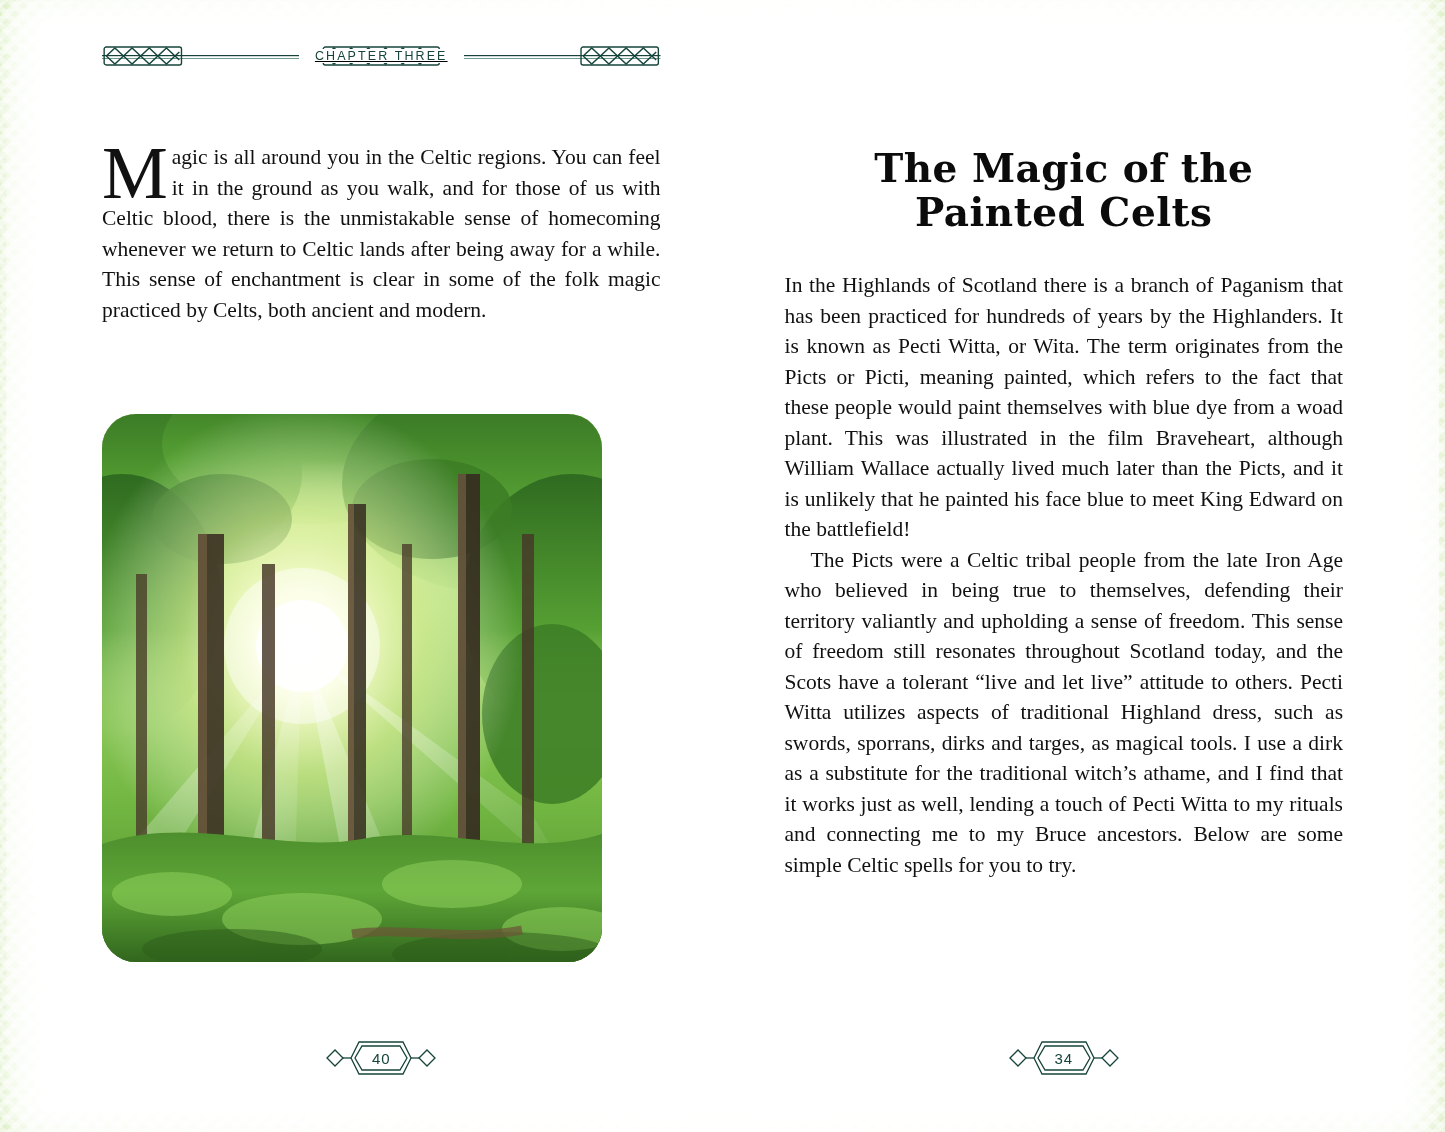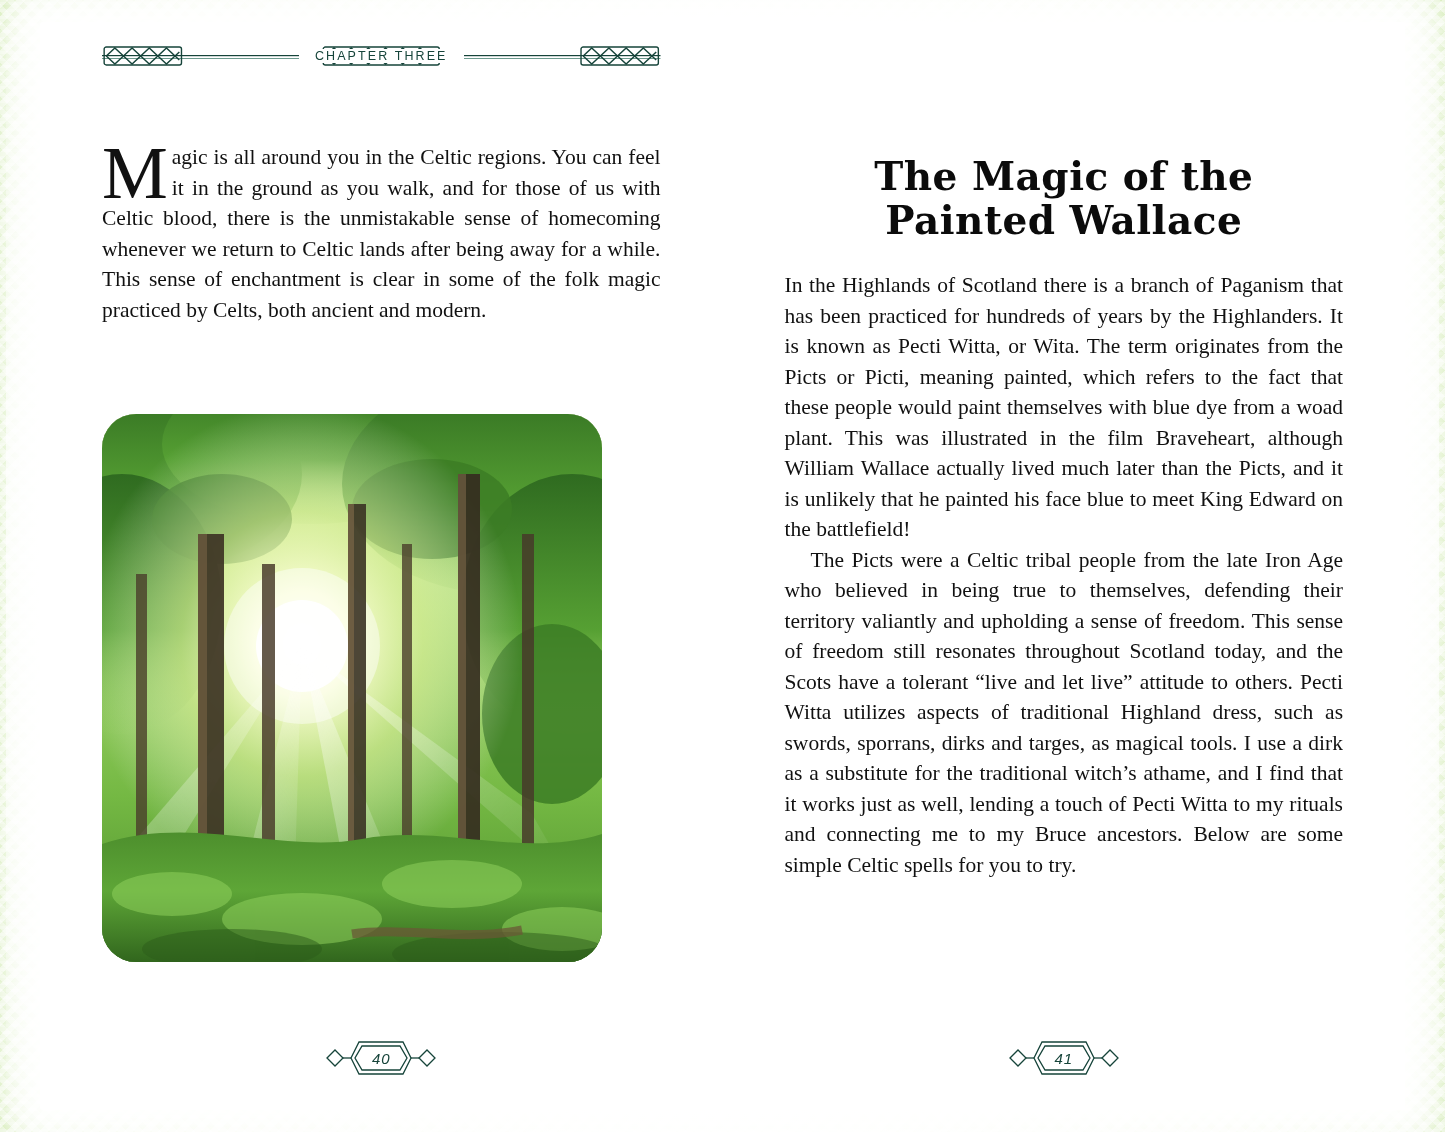--- a/index.html
+++ b/index.html
@@ -73,20 +73,21 @@
   
   .runhead {
     position: absolute;
     top: 16px;
     left: 62px;
     right: 62px;
     height: 36px;
     display: flex;
     align-items: center;
     justify-content: center;
+    text-decoration: underline;
   }
   .runhead-text {
     font-family: "Liberation Sans", sans-serif;
     font-size: 12.5px;
     letter-spacing: 2.1px;
     color: #16443a;
     text-transform: uppercase;
     white-space: nowrap;
     padding: 0 16px;
     z-index: 2;
@@ -142,21 +143,21 @@
     height: 548px;
     border-radius: 34px;
     overflow: hidden;
     background: #1d4a13;
   }
   .photo svg { display:block; width: 100%; height: 100%; }
 
   
   .chapter-head {
     position: absolute;
-    top: 132px;
+    top: 124px;
     left: 62px;
     right: 62px;
     text-align: center;
     font-family: "Liberation Serif", serif;
     font-size: 41px;
     line-height: 44px;
     color: #0b0b0b;
     letter-spacing: 0.4px;
     font-weight: 400;
   }
@@ -170,21 +171,20 @@
 
   
   .folio {
     position: absolute;
     bottom: 32px;
     left: 0;
     right: 0;
     display: flex;
     justify-content: center;
     align-items: center;
-    font-style: italic;
   }
   .folio-inner { position: relative; width: 116px; height: 40px; }
   .folio-inner svg { position:absolute; inset:0; width:116px; height:40px; }
   .folio-num {
     position: absolute;
     inset: 0;
     display: flex;
     align-items: center;
     justify-content: center;
     font-family: "Liberation Sans", sans-serif;
@@ -329,39 +329,39 @@
           <div class="folio-num">40</div>
         </div>
       </div>
     </div>
 
     <div class="page page-right">
 
 
       <div class="chapter-head">
         <span class="ln blackletter">The Magic of the</span>
-        <span class="ln blackletter">Painted Wallace</span>
+        <span class="ln blackletter">Painted Celts</span>
       </div>
 
       <div class="body-col" style="top:248px">
         <p class="body">In the Highlands of Scotland there is a branch of Paganism that has been practiced for hundreds of years by the Highlanders. It is known as Pecti Witta, or Wita. The term originates from the Picts or Picti, meaning painted, which refers to the fact that these people would paint themselves with blue dye from a woad plant. This was illustrated in the film Braveheart, although William Wallace actually lived much later than the Picts, and it is unlikely that he painted his face blue to meet King Edward on the battlefield!</p>
         <p class="body">The Picts were a Celtic tribal people from the late Iron Age who believed in being true to themselves, defending their territory valiantly and upholding a sense of freedom. This sense of freedom still resonates throughout Scotland today, and the Scots have a tolerant “live and let live” attitude to others. Pecti Witta utilizes aspects of traditional Highland dress, such as swords, sporrans, dirks and targes, as magical tools. I use a dirk as a substitute for the traditional witch’s athame, and I find that it works just as well, lending a touch of Pecti Witta to my rituals and connecting me to my Bruce ancestors. Below are some simple Celtic spells for you to try.</p>
       </div>
 
       <div class="folio">
         <div class="folio-inner">
           <svg viewBox="0 0 116 40">
             <g fill="none" stroke="#16443a" stroke-width="1.3">
               <path d="M36 4 H80 L88 20 L80 36 H36 L28 20 Z"></path>
               <path d="M39 8 H77 L84 20 L77 32 H39 L32 20 Z"></path>
               <path d="M4 20 L12 12 L20 20 L12 28 Z"></path>
               <path d="M96 20 L104 12 L112 20 L104 28 Z"></path>
               <path d="M20 20 H28"></path>
               <path d="M88 20 H96"></path>
             </g>
           </svg>
-          <div class="folio-num">41</div>
+          <div class="folio-num">34</div>
         </div>
       </div>
     </div>
 
   </div>
 </div>
 
 </body></html>

